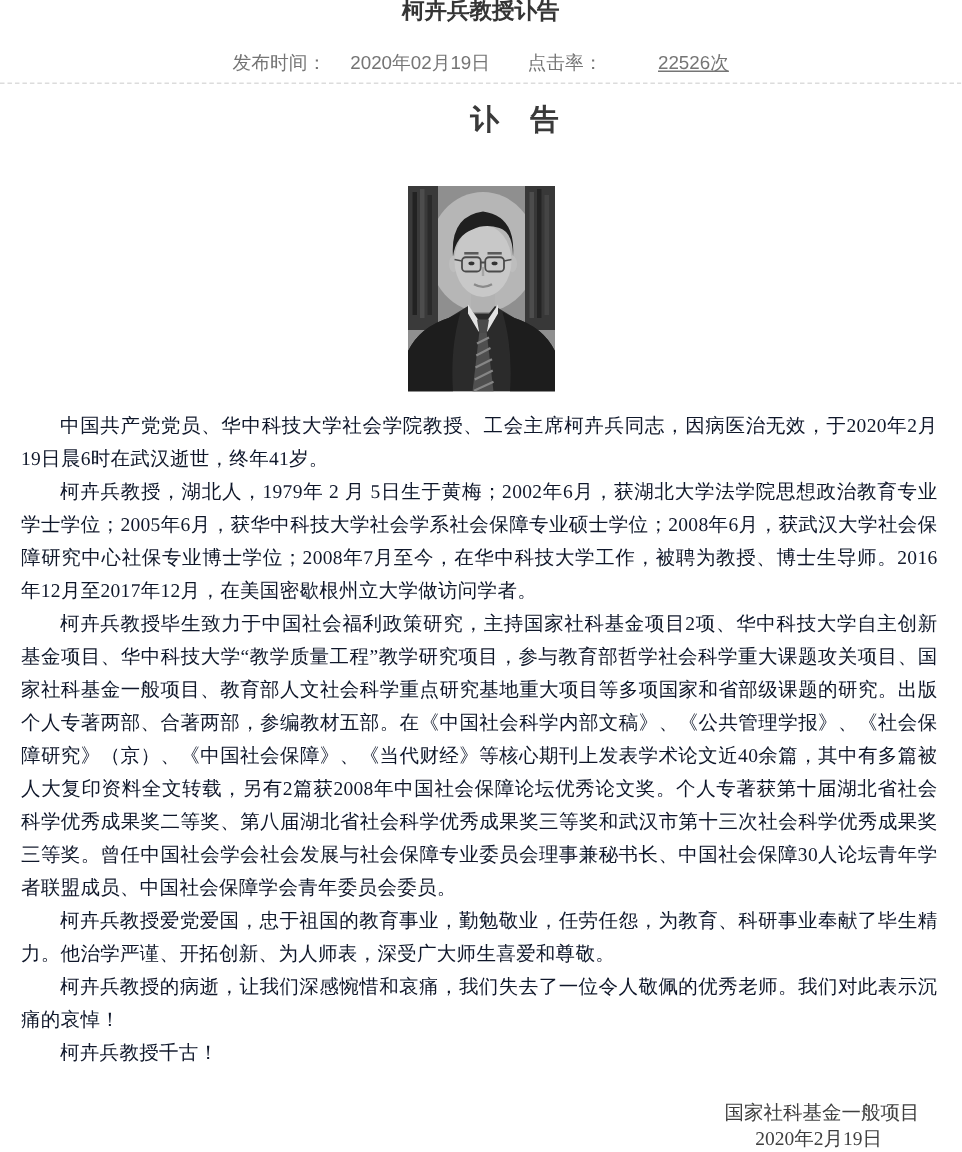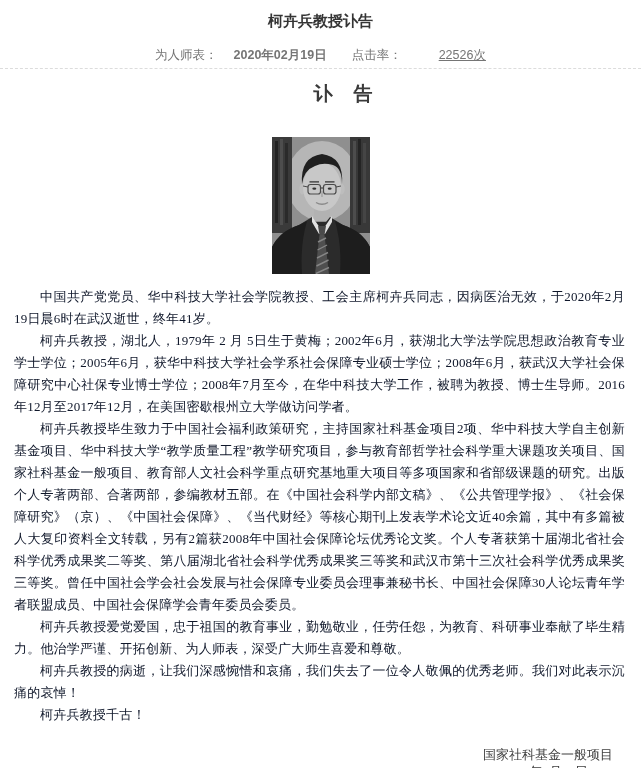--- a/index.html
+++ b/index.html
@@ -4,32 +4,32 @@
 <title>讣告</title>
 <style>
   html,body{margin:0;padding:0;background:#ffffff;}
   .page{
     width:641px;min-height:768px;margin:0 auto;background:#ffffff;
     font-family:"Liberation Serif","DejaVu Serif",serif;color:#3e3e3e;
     box-sizing:border-box;overflow:hidden;
   }
   
   .doc-title{
-    margin:0;padding-top:13px;
+    margin:0;
     font-family:"Liberation Sans","DejaVu Sans",sans-serif;
     font-size:15px;line-height:16px;font-weight:bold;color:#353535;
     text-align:center;
   }
   .meta-row{
     margin-top:19px;
     display:flex;justify-content:center;align-items:center;
     font-family:"Liberation Sans","DejaVu Sans",sans-serif;
     font-size:12.5px;line-height:14px;color:#757575;
   }
-  .meta-row .publish-value{margin-left:16px;font-weight:bold;}
+  .meta-row .publish-value{margin-left:16px;}
   .meta-row .hits-label{margin-left:25px;}
   .meta-row .hits-value{margin-left:37px;text-decoration:underline;}
   .divider{
     margin-top:6px;height:0;border-bottom:1px dashed #dcdcdc;
   }
   
   .notice-heading{
     margin:14px 0 0 0;
     font-size:19px;line-height:22px;font-weight:bold;color:#3a3a3a;
     text-align:center;letter-spacing:1px;padding-left:46px;
@@ -54,21 +54,21 @@
   .signature .signature-date{margin-right:25px;}
 </style>
 </head>
 <body>
 
 <div class="page">
 
   <h1 class="doc-title">柯卉兵教授讣告</h1>
 
   <div class="meta-row">
-    <span class="publish-label">为人师表：</span>
+    <span class="publish-label">发布时间：</span>
     <span class="publish-value">2020年02月19日</span>
     <span class="hits-label">点击率：</span>
     <span class="hits-value">22526次</span>
   </div>
 
   <div class="divider"></div>
 
   <h2 class="notice-heading">讣　告</h2>
 
   <figure class="portrait">

